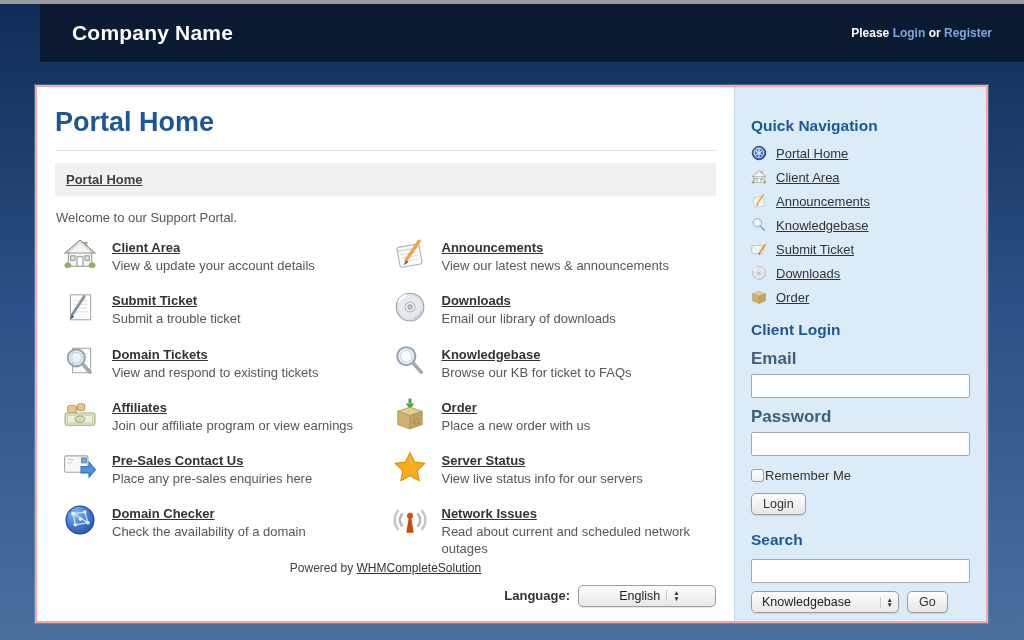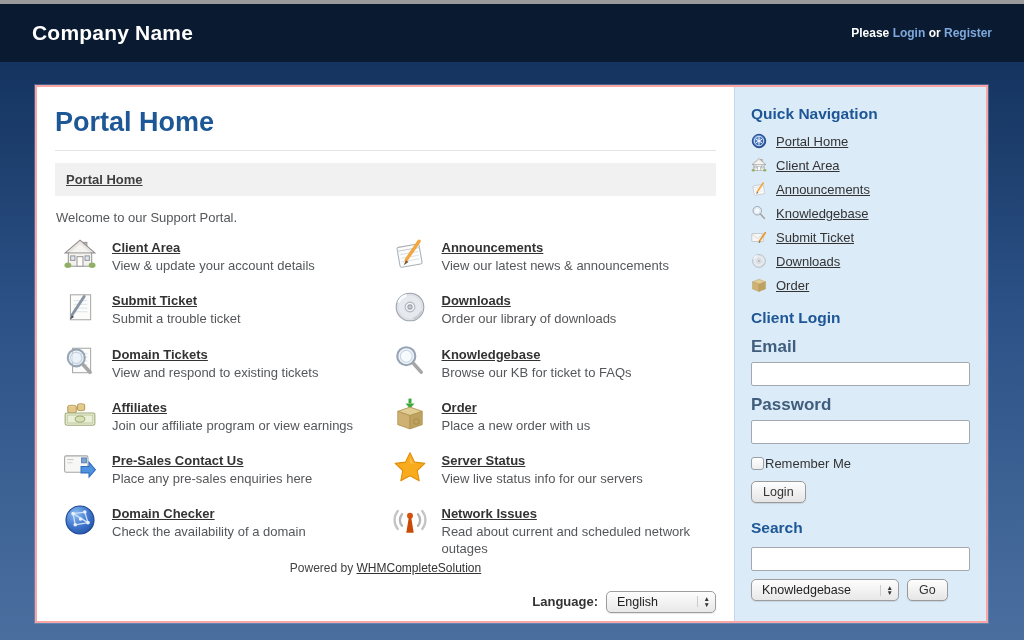--- a/index.html
+++ b/index.html
@@ -7,35 +7,36 @@
   body {
     font-family: "Liberation Sans", sans-serif;
     background: linear-gradient(180deg, #0f2c55 0%, #2b5186 48%, #4a6f9f 100%);
     position: relative;
   }
   .top-strip { height: 4px; background: #9b9b9b; }
   .header {
     height: 58px; background: #0a1a30;
     display: flex; align-items: center; justify-content: space-between;
     padding: 4px 32px;
+    margin-left: 40px;
   }
   .brand { color: #ffffff; font-size: 21px; font-weight: bold; letter-spacing: 0.2px; }
   .auth { color: #ffffff; font-size: 12px; font-weight: bold; }
   .auth a { color: #7fa7dd; text-decoration: none; cursor: pointer; }
 
   .container {
     position: absolute; left: 35px; top: 85px;
     width: 953px; height: 538px;
     display: flex;
     border: 2px solid #fca5a5;
     box-shadow: 0 0 0 1px rgba(150,180,215,0.35);
     background: #ffffff;
   }
   .main { flex: 1; background: #ffffff; padding: 12px 18px 10px 18px; display: flex; flex-direction: column; }
-  .sidebar { width: 252px; background: #dcebf8; border-left: 1px solid #c3d7ea; padding: 12px 16px; }
+  .sidebar { width: 252px; background: #dcebf8; border-left: 1px solid #c3d7ea; padding: 24px 16px; }
 
   .page-title {
     margin: 8px 0 0 0; color: #1d5796; font-size: 27px; font-weight: bold;
     padding: 0 0 12px 0; border-bottom: 1px solid #e3e3e3;
   }
   .breadcrumb { background: #f1f1f1; margin-top: 12px; padding: 9px 11px; font-size: 13px; }
   .breadcrumb a { color: #3f3f3f; font-weight: bold; text-decoration: underline; cursor: pointer; }
   .welcome { font-size: 13px; color: #55575a; margin: 14px 0 8px 1px; }
 
   .grid {
@@ -43,31 +44,31 @@
     row-gap: 16px; column-gap: 6px; padding: 4px 0 0 8px;
   }
   .pitem { display: flex; align-items: flex-start; gap: 15px; min-height: 37px; }
   .pitem-icon svg { width: 34px; height: 34px; display: block; }
   .pitem-text { padding-top: 1px; }
   .pitem-title { font-size: 13px; font-weight: bold; color: #333333; text-decoration: underline; cursor: pointer; display: inline-block; }
   .pitem-desc { font-size: 13px; color: #55575a; margin-top: 2px; max-width: 282px; line-height: 1.25; }
 
   .powered { text-align: center; font-size: 12px; color: #444444; margin-top: 4px; }
   .powered a { color: #333333; text-decoration: underline; cursor: pointer; }
-  .lang-row { display: flex; justify-content: flex-end; align-items: center; gap: 8px; margin-top: 16px; }
+  .lang-row { display: flex; justify-content: flex-end; align-items: center; gap: 8px; margin-top: 10px; }
   .lang-label { font-size: 13px; font-weight: bold; color: #333333; }
 
   .mac-select {
     display: inline-flex; align-items: center; justify-content: space-between;
     background: linear-gradient(#fdfdfd, #e8e8e8);
     border: 1px solid #9d9d9d; border-radius: 5px;
     padding: 3px 5px 3px 10px; font-size: 12.5px; color: #222222;
     box-shadow: 0 1px 1px rgba(0,0,0,0.10); cursor: pointer;
   }
-  .lang-select { width: 110px; }
+  .lang-select { width: 138px; justify-content: center; }
   .stepper {
     display: flex; flex-direction: column; align-items: center;
     font-size: 6.5px; line-height: 5.5px; color: #333333;
     padding-left: 6px; margin-left: 6px; border-left: 1px solid #cccccc;
   }
   .btn {
     background: linear-gradient(#fefefe, #e5e5e5);
     border: 1px solid #9a9a9a; border-radius: 5px;
     padding: 3px 11px; font-size: 12.5px; color: #333333;
     font-family: "Liberation Sans", sans-serif;
@@ -169,21 +170,21 @@
           <span class="pitem-icon">
             <svg viewBox="0 0 32 32">
               <circle cx="16" cy="16" r="13" fill="#dde1e6" stroke="#9aa2ab"></circle>
               <circle cx="16" cy="16" r="10.5" fill="#e6eaee"></circle>
               <circle cx="16" cy="16" r="4.6" fill="#f2f4f6" stroke="#adb5bd"></circle>
               <circle cx="16" cy="16" r="2" fill="#c3c9d1" stroke="#9aa2ab"></circle>
               <path d="M5.5 11 A11.5 11.5 0 0 1 12 5.2" stroke="#fafbfc" stroke-width="2.4" fill="none" stroke-linecap="round"></path>
               <path d="M26.5 21 A11.5 11.5 0 0 1 20 26.8" stroke="#c7ccd2" stroke-width="2" fill="none" stroke-linecap="round"></path>
             </svg>
           </span>
-          <div class="pitem-text"><a class="pitem-title">Downloads</a><div class="pitem-desc">Order our library of downloads</div></div>
+          <div class="pitem-text"><a class="pitem-title">Downloads</a><div class="pitem-desc">Email our library of downloads</div></div>
         </div>
         <div class="pitem">
           <span class="pitem-icon">
             <svg viewBox="0 0 32 32">
               <rect x="9" y="4" width="17" height="23" fill="#fcfcfb" stroke="#a9a9a9"></rect>
               <line x1="12" y1="9" x2="23" y2="9" stroke="#dfe4ea"></line>
               <line x1="12" y1="12.5" x2="23" y2="12.5" stroke="#dfe4ea"></line>
               <line x1="12" y1="16" x2="23" y2="16" stroke="#dfe4ea"></line>
               <line x1="12" y1="19.5" x2="23" y2="19.5" stroke="#dfe4ea"></line>
               <circle cx="12.5" cy="13" r="8" fill="rgba(216,230,244,0.5)" stroke="#98a5b4" stroke-width="2"></circle>

